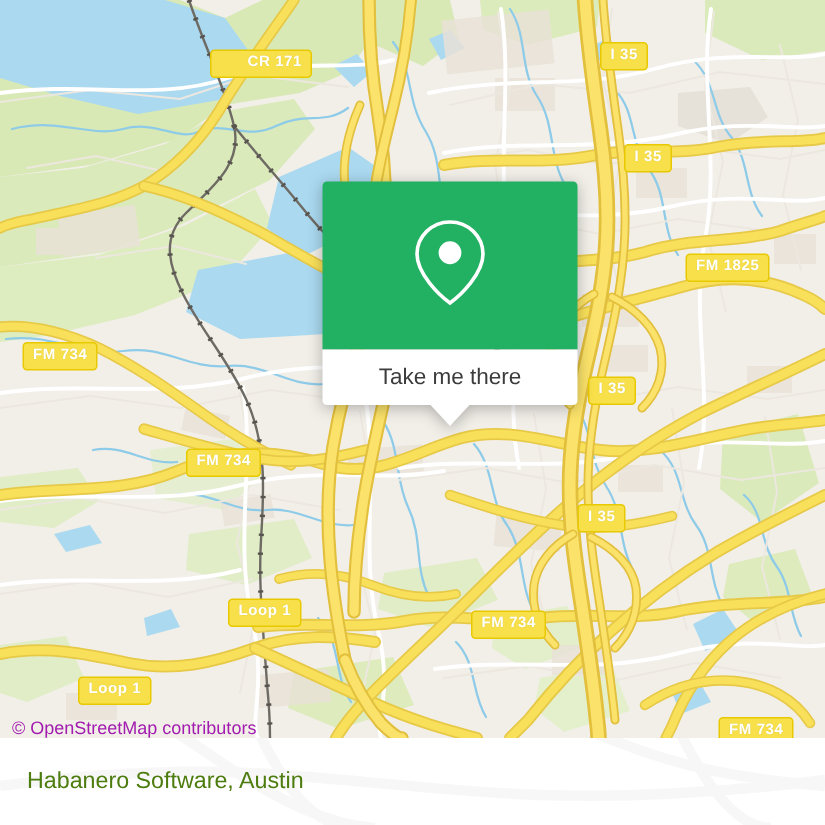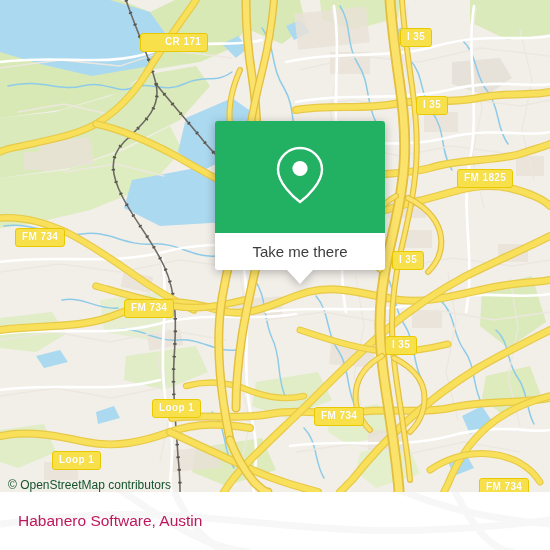--- a/index.html
+++ b/index.html
@@ -43,21 +43,21 @@
     font-family: "Liberation Sans", sans-serif;
     text-shadow: 0 0 1px rgba(0,0,0,0.10);
   }
 
   
   #attribution {
     position: absolute;
     left: 8px;
     bottom: 0px;
     font-size: 12px;
-    color: #14532d;
+    color: #a21caf;
     font-family: "Liberation Sans", sans-serif;
     white-space: nowrap;
   }
 
   
   #popup-card {
     position: absolute;
     left: 190px;
     top: 121px;
     width: 170px;
@@ -110,21 +110,21 @@
     position: absolute;
     left: 0; top: -60px;
     opacity: 0.30;
   }
   #footer-title {
     position: absolute;
     left: 18px;
     top: 50%;
     transform: translateY(-50%);
     font-size: 15.5px;
-    color: #be185d;
+    color: #4d7c0f;
     font-family: "Liberation Sans", sans-serif;
     white-space: nowrap;
   }
   #footer-logo {
     position: absolute;
     right: 14px;
     top: 50%;
     transform: translateY(-50%);
     display: flex;
     align-items: center;

